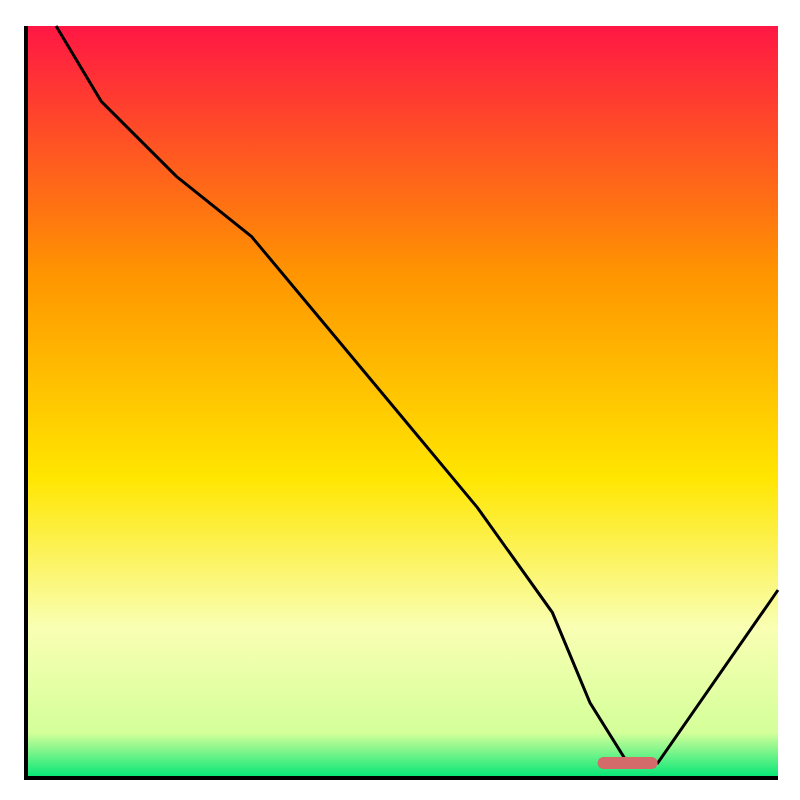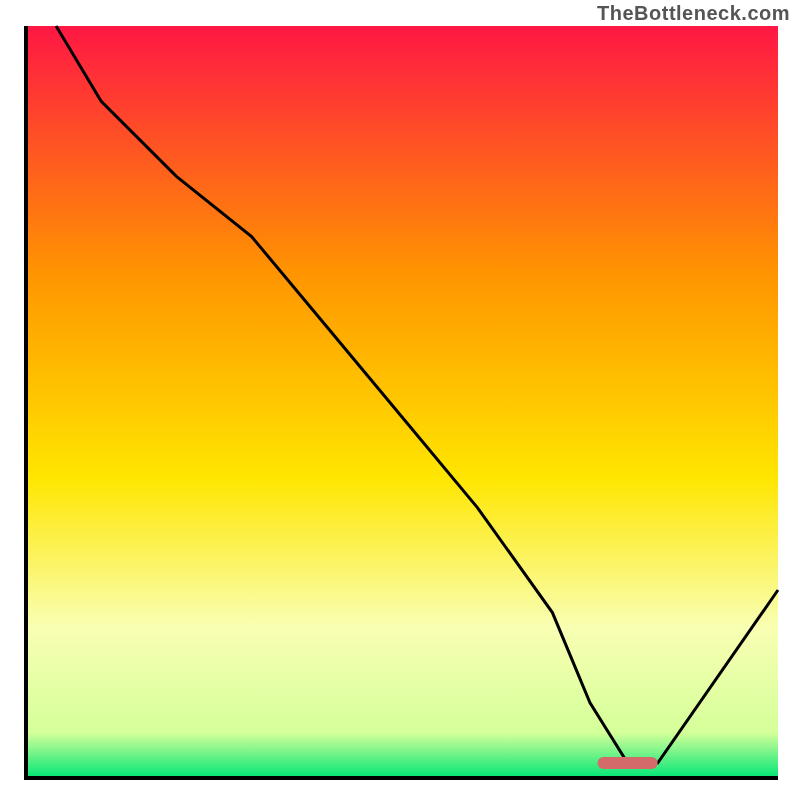--- a/index.html
+++ b/index.html
@@ -26,21 +26,20 @@
     letter-spacing: 0.5px;
   }
   svg {
     display: block;
   }
 </style>
 </head>
 <body>
 
 <div class="container">
-  <div class="attribution">TheBottleneck.com</div>
   <svg id="chart-svg" width="800" height="800">
     <defs>
       <linearGradient id="bg-grad" x1="0" y1="0" x2="0" y2="1">
           <stop offset="0%" stop-color="#ff1744"></stop>
           <stop offset="33%" stop-color="#ff9500"></stop>
           <stop offset="60%" stop-color="#ffe600"></stop>
           <stop offset="80%" stop-color="#f9ffb3"></stop>
           <stop offset="94%" stop-color="#d4ff99"></stop>
           <stop offset="100%" stop-color="#00e676"></stop>
         </linearGradient>

